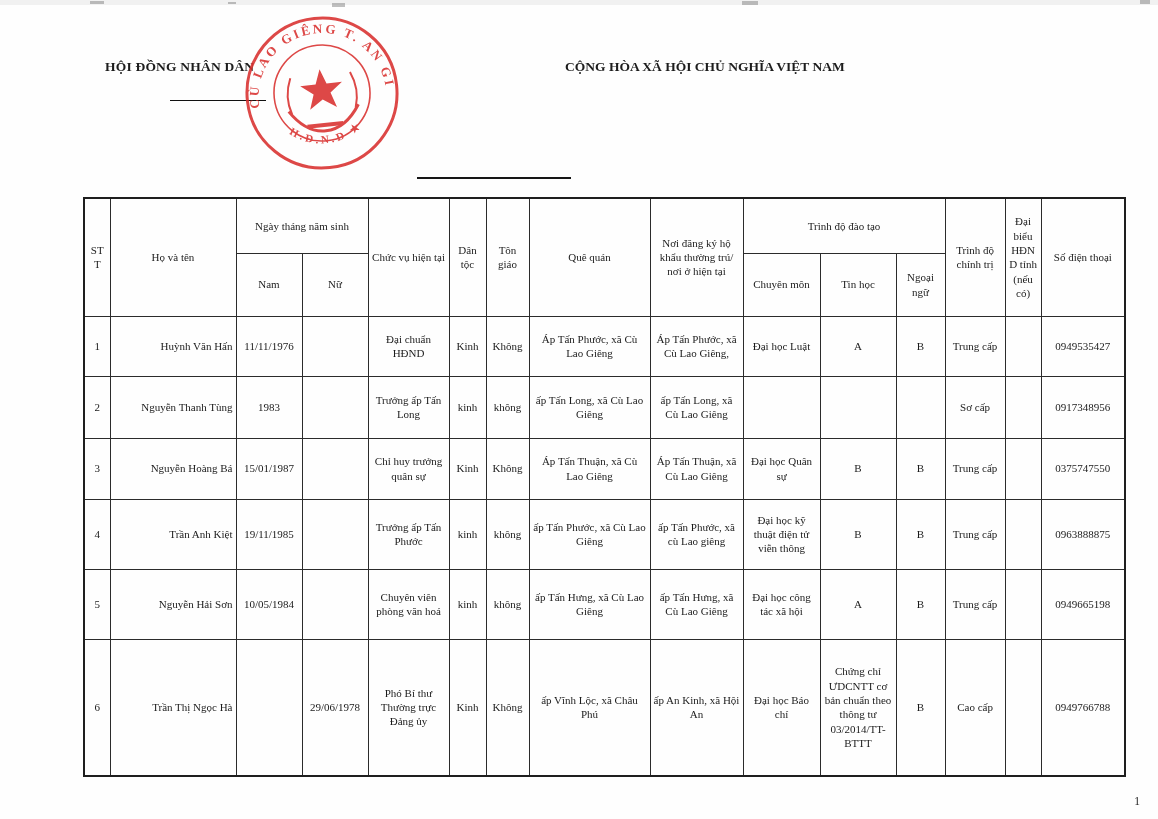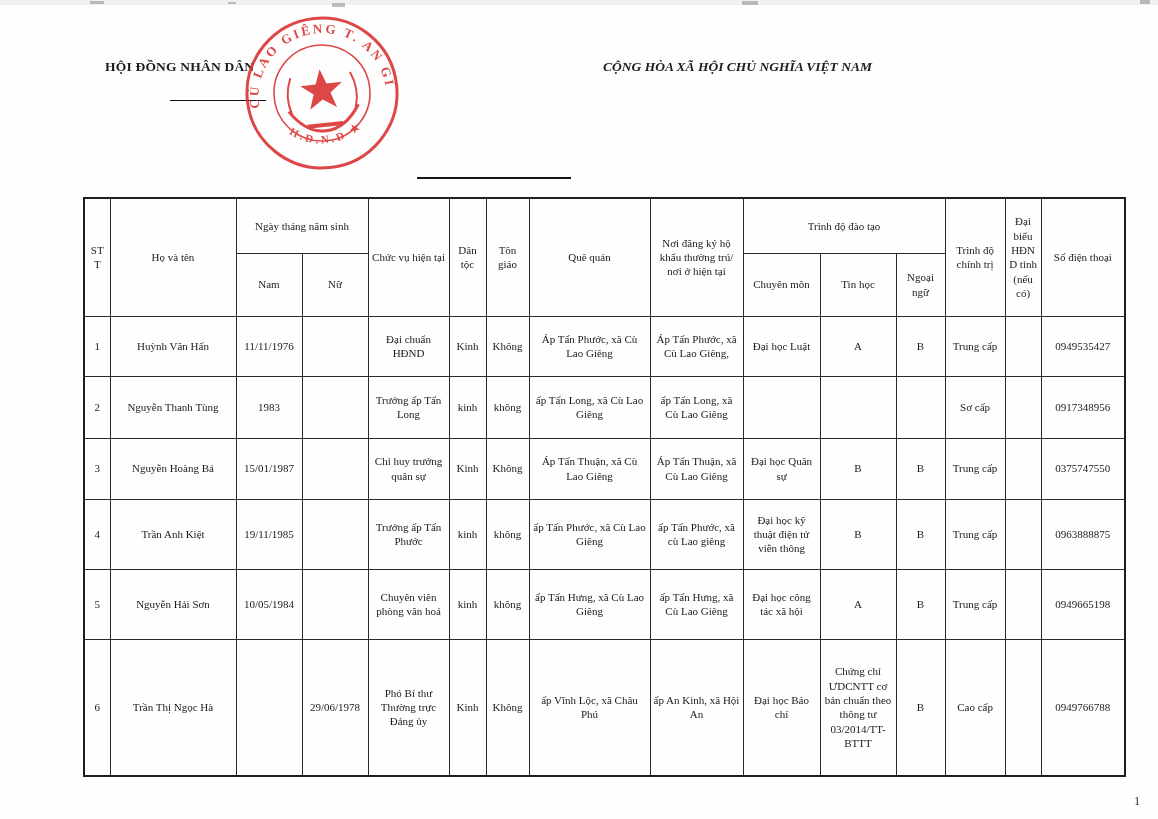--- a/index.html
+++ b/index.html
@@ -9,22 +9,22 @@
     font-family:"Liberation Serif","DejaVu Serif",serif;
     color:#1d1d1d;
   }
   .scan-strip{position:absolute;left:0;top:0;width:1158px;height:5px;background:#f1f1f1;}
   .scan-mark{position:absolute;background:#8a8a8a;opacity:.55;}
 
   .org-block{position:absolute;left:105px;top:58px;width:225px;text-align:left;
     font-weight:bold;font-size:13.5px;line-height:17px;letter-spacing:.2px;}
   .org-underline{position:absolute;left:170px;top:100px;width:96px;height:1px;background:#111;}
 
-  .national-block{position:absolute;left:565px;top:58px;width:345px;text-align:center;
-    font-weight:bold;font-size:13.5px;line-height:18px;font-style:italic;}
+  .national-block{position:absolute;left:565px;top:58px;width:345px;
+    font-weight:bold;font-size:13.5px;line-height:18px;}
   .national-block .motto{text-decoration:underline;font-size:13.5px;}
 
   .title-block{position:absolute;left:60px;top:130px;width:1075px;text-align:center;
     font-weight:bold;font-size:13.5px;line-height:23px;}
   .title-underline{position:absolute;left:417px;top:177px;width:154px;height:1.5px;background:#161616;}
 
   .seal{position:absolute;pointer-events:none;}
   .seal-main{left:242px;top:13px;width:160px;height:160px;transform:rotate(-6deg);opacity:.88;}
   .seal-edge{left:1118px;top:352px;width:170px;height:170px;opacity:.8;}
 
@@ -37,21 +37,21 @@
   table.doc{border:2px solid #1e1e1e;}
   table.doc th{font-weight:normal;font-size:11px;}
   thead tr:nth-child(1){height:55px;}
   thead tr:nth-child(2){height:63px;}
   tbody tr:nth-child(1){height:60px;}
   tbody tr:nth-child(2){height:62px;}
   tbody tr:nth-child(3){height:61px;}
   tbody tr:nth-child(4){height:70px;}
   tbody tr:nth-child(5){height:70px;}
   tbody tr:nth-child(6){height:137px;}
-  tbody td.al{text-align:center;}
+  tbody td.al{text-align:right;}
 
   .page-num{position:absolute;right:18px;bottom:12px;font-size:11.5px;color:#222;}
 </style>
 </head>
 <body>
 
 <div class="scan-strip"></div>
 <div class="scan-mark" style="left:90px;top:1px;width:14px;height:3px;"></div>
 <div class="scan-mark" style="left:228px;top:2px;width:8px;height:2px;"></div>
 <div class="scan-mark" style="left:332px;top:3px;width:13px;height:4px;"></div>

